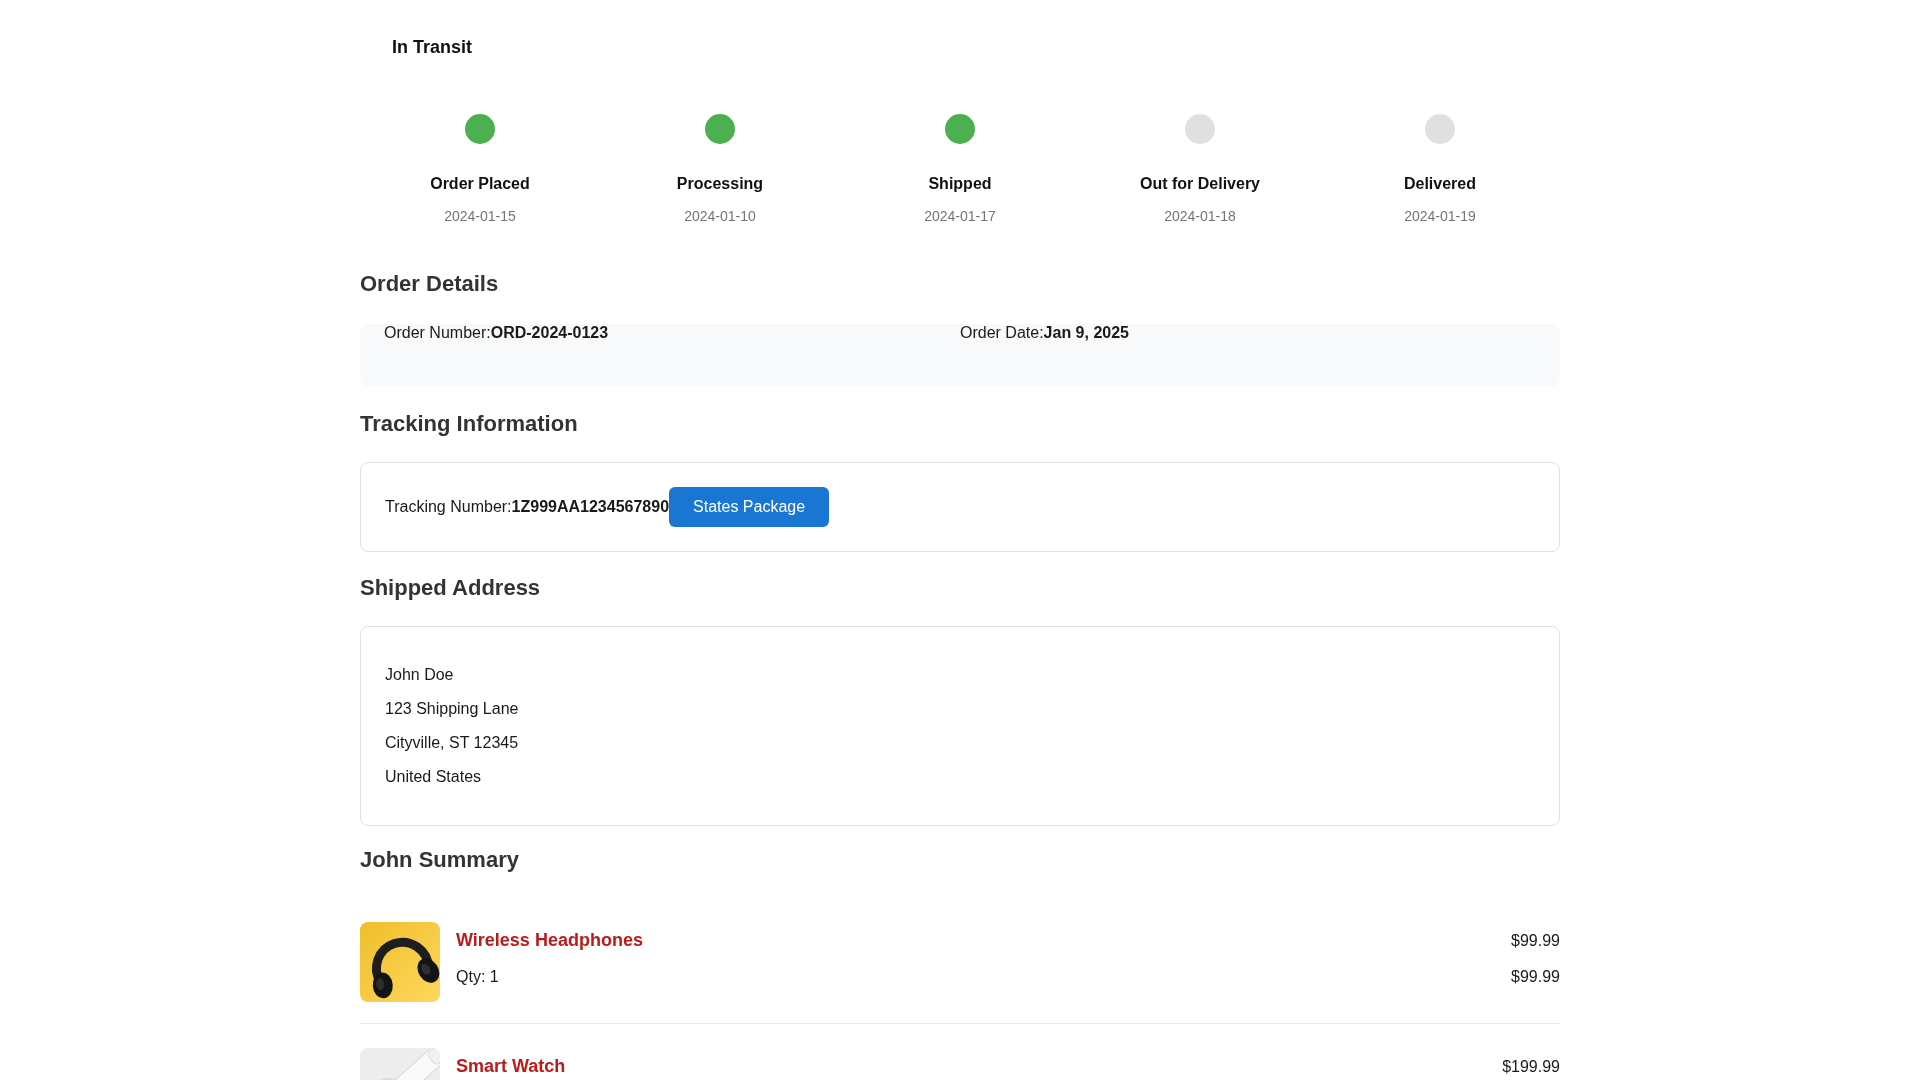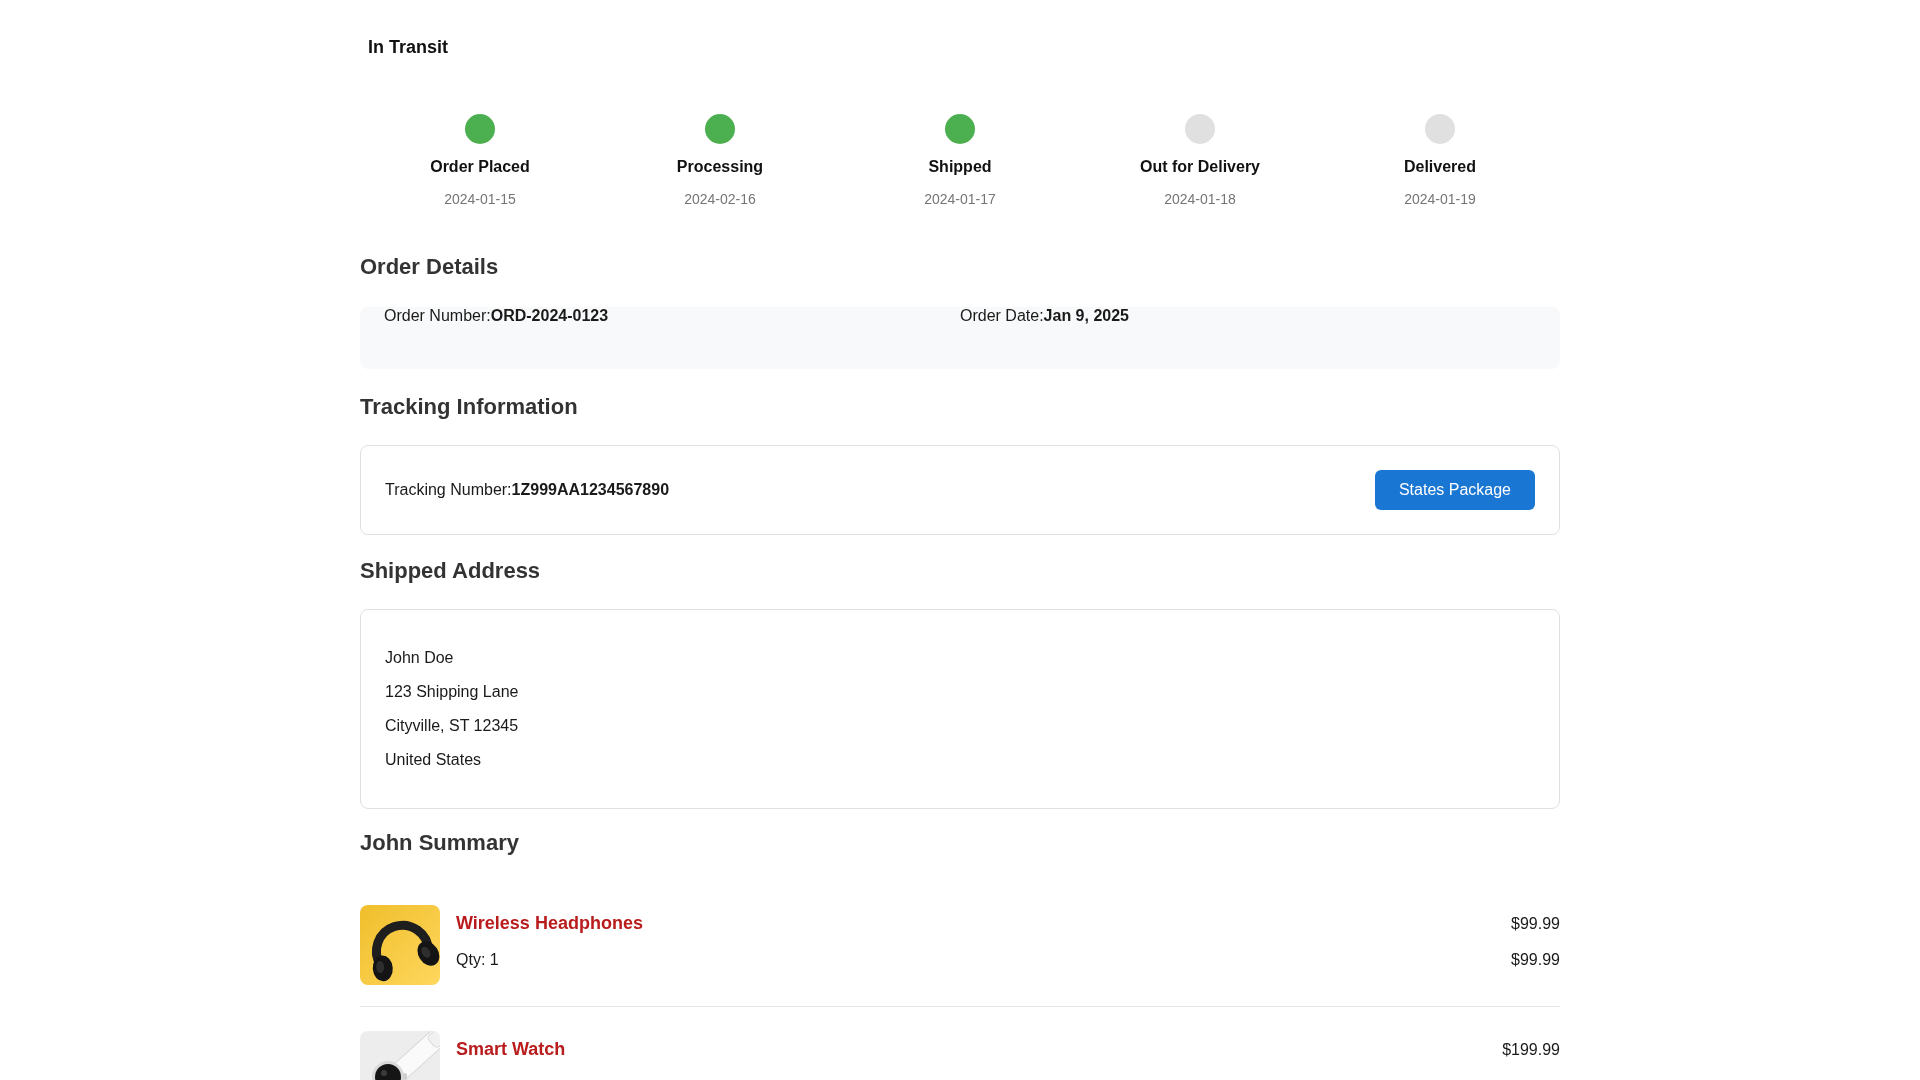--- a/index.html
+++ b/index.html
@@ -14,29 +14,29 @@
   }
   *{box-sizing:border-box;}
   html,body{margin:0;padding:0;}
   body{
     width:1920px;height:1080px;overflow:hidden;background:#ffffff;
     font-family:"Liberation Sans","DejaVu Sans",sans-serif;color:#1a1a1a;
   }
   .container{width:1200px;margin:0 auto;padding-top:37px;}
 
   
-  .status-title{font-size:18px;font-weight:700;line-height:21px;margin-left:8px;color:#111;}
+  .status-title{font-size:18px;font-weight:700;line-height:21px;margin-left:32px;color:#111;}
 
   
   .steps{display:flex;margin-top:56px;}
   .step{flex:1;display:flex;flex-direction:column;align-items:center;}
   .step-dot{width:30px;height:30px;border-radius:50%;}
   .dot-complete{background:var(--step-complete);}
   .dot-pending{background:var(--step-pending);}
-  .step-label{margin-top:13px;font-size:16px;font-weight:700;line-height:19px;color:#111;}
+  .step-label{margin-top:30px;font-size:16px;font-weight:700;line-height:19px;color:#111;}
   .step-date{margin-top:15px;font-size:14px;line-height:16px;color:var(--muted-text);}
 
   
   h2.section{font-size:22px;font-weight:700;line-height:26px;color:var(--heading-text);margin:0;}
   #details-heading{margin-top:47px;}
   #tracking-heading{margin-top:25px;}
   #shipping-heading{margin-top:23px;}
   #summary-heading{margin-top:21px;}
 
   
@@ -44,21 +44,21 @@
     margin-top:27px;height:62px;background:var(--details-strip-bg);
     border-radius:8px;display:flex;align-items:flex-start;padding:0 24px;
   }
   .info-strip .col{flex:1;font-size:16px;}
   .kv-value{font-weight:700;}
 
   
   .card{border:1px solid var(--card-border);border-radius:8px;background:#fff;}
   .tracking-card{
     margin-top:25px;height:90px;display:flex;align-items:center;
-    justify-content:space-between;padding:0 24px;
+    padding:0 24px;
   }
   .tracking-text{font-size:16px;}
   .btn-primary{
     background:var(--button-primary);color:#fff;border:none;border-radius:6px;
     font-family:inherit;font-size:16px;padding:0 24px;height:40px;min-width:154px;cursor:pointer;
   }
 
   .address-card{margin-top:25px;padding:31px 24px;}
   .address-line{font-size:16px;line-height:34px;}
 
@@ -85,21 +85,21 @@
 
   <div class="steps">
     <div class="step">
       <div class="step-dot dot-complete"></div>
       <div class="step-label">Order Placed</div>
       <div class="step-date">2024-01-15</div>
     </div>
     <div class="step">
       <div class="step-dot dot-complete"></div>
       <div class="step-label">Processing</div>
-      <div class="step-date">2024-02-16</div>
+      <div class="step-date">2024-01-10</div>
     </div>
     <div class="step">
       <div class="step-dot dot-complete"></div>
       <div class="step-label">Shipped</div>
       <div class="step-date">2024-01-17</div>
     </div>
     <div class="step">
       <div class="step-dot dot-pending"></div>
       <div class="step-label">Out for Delivery</div>
       <div class="step-date">2024-01-18</div>

